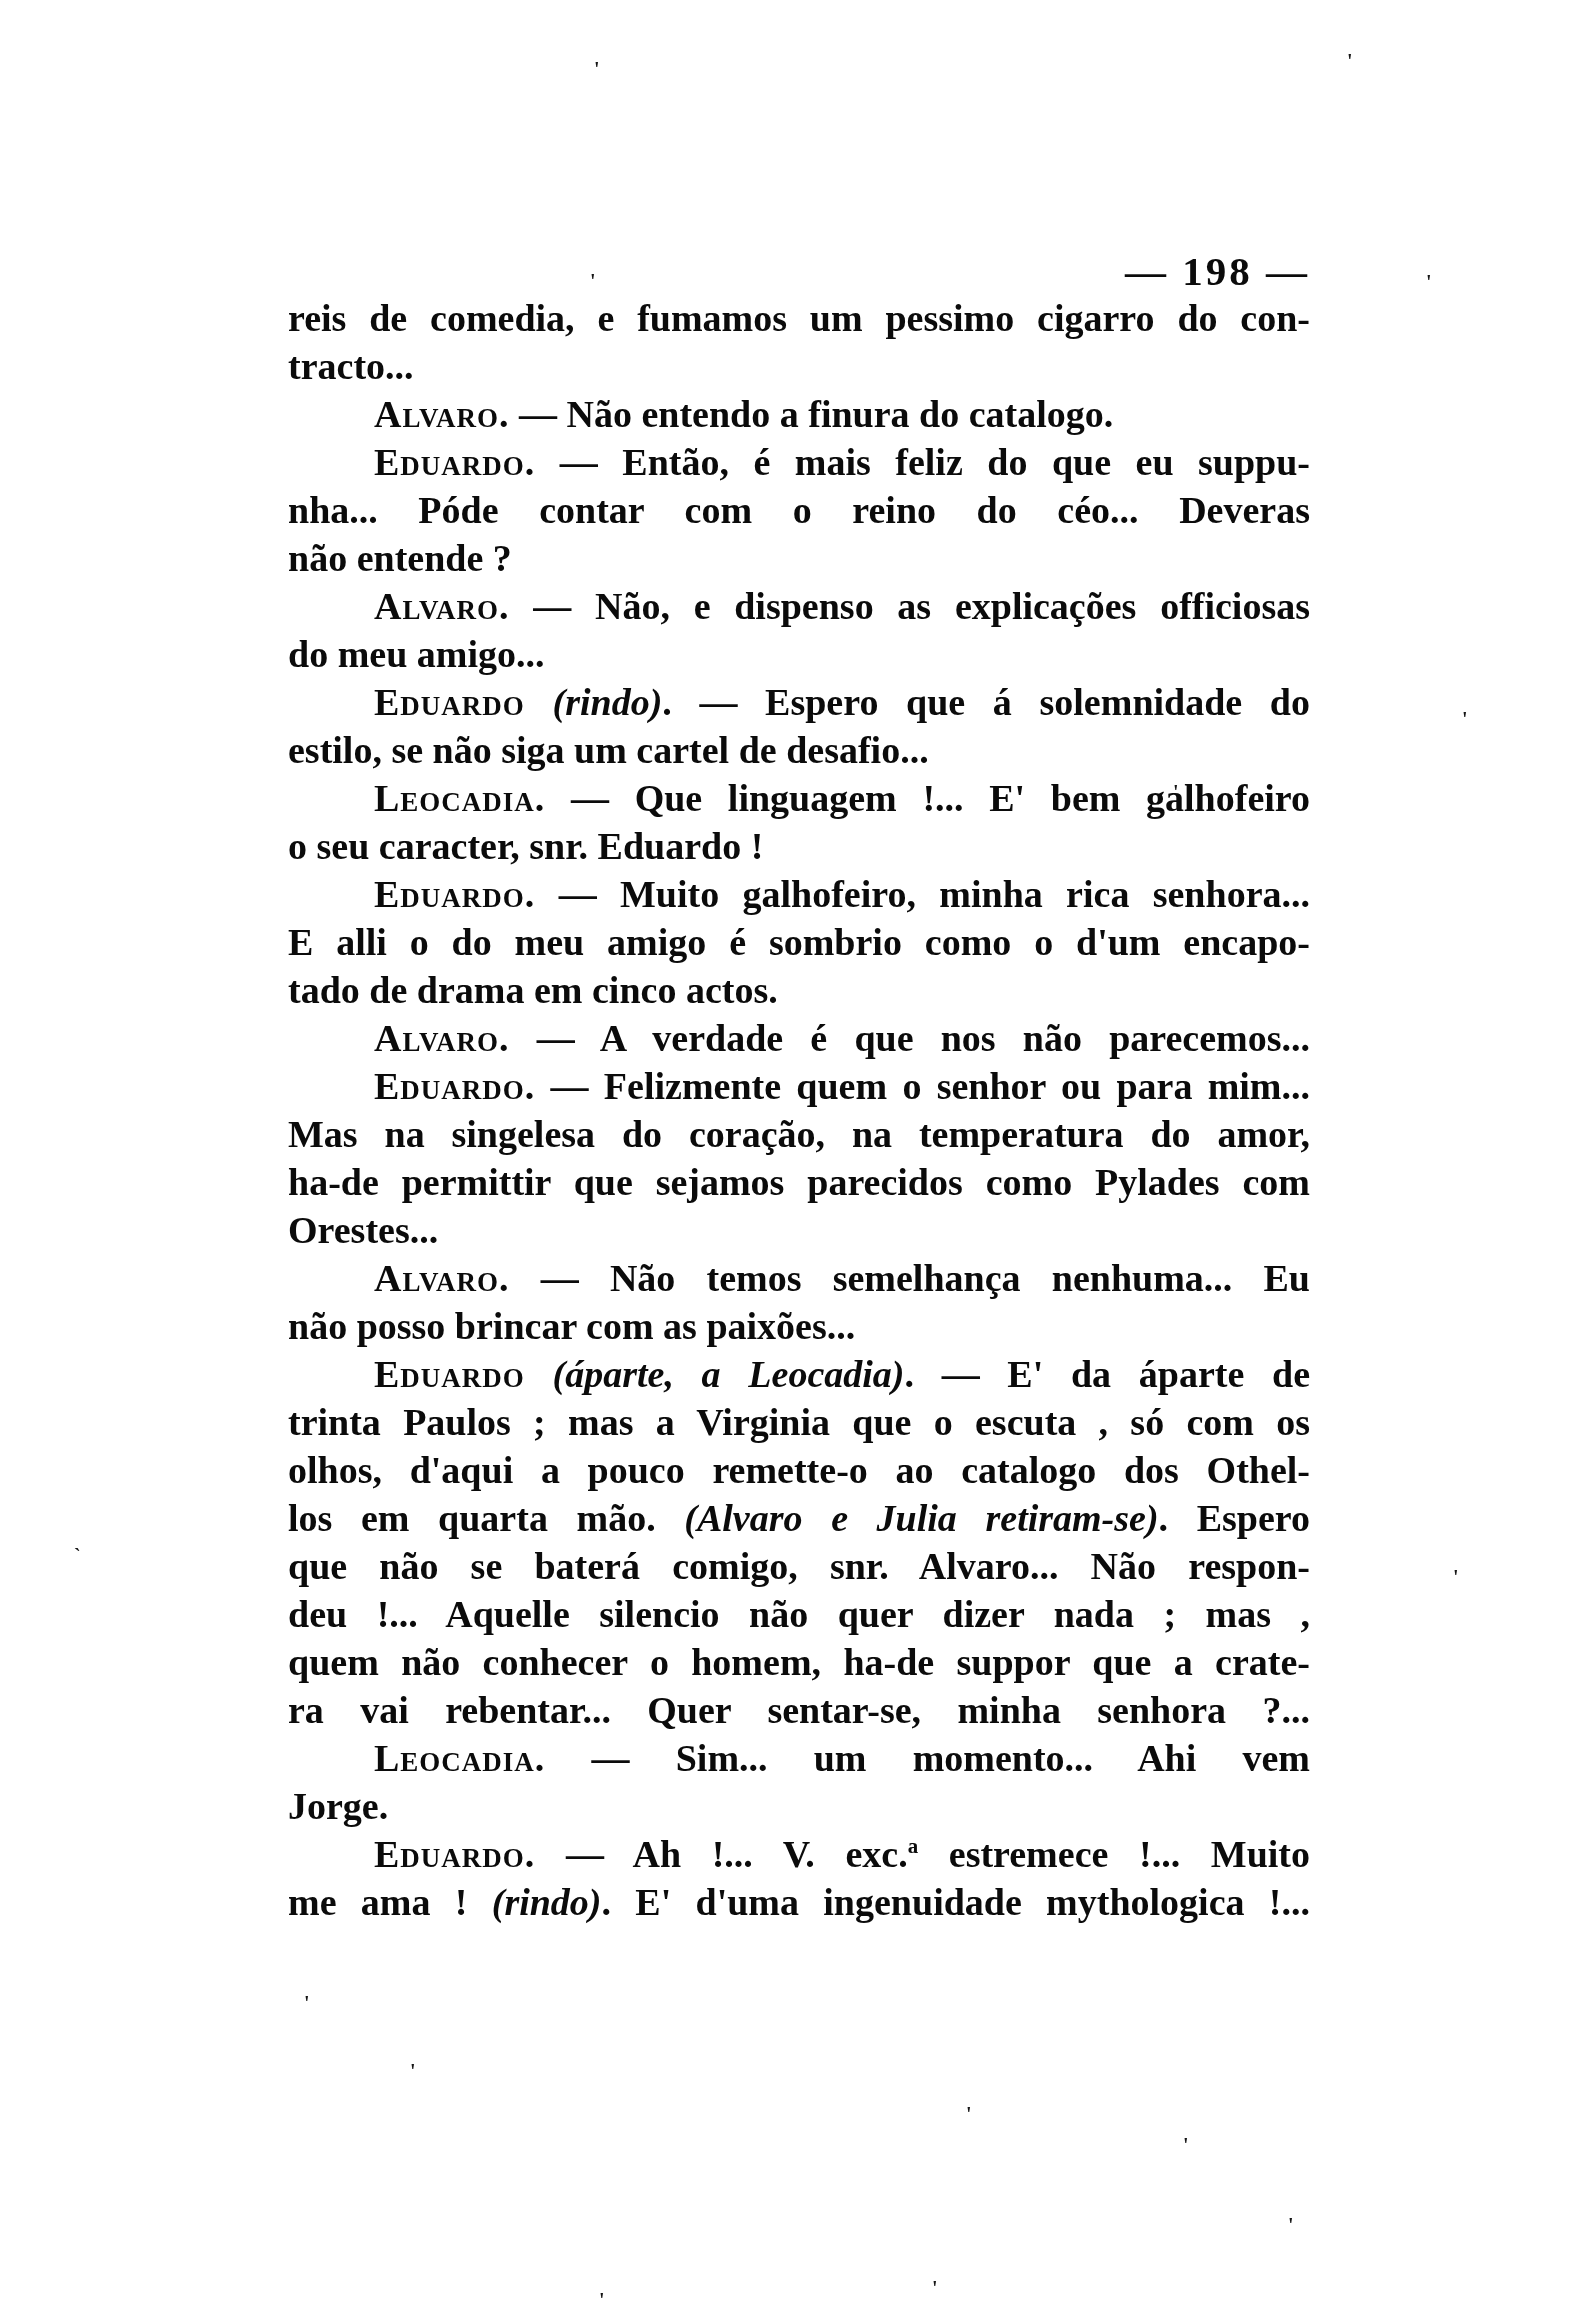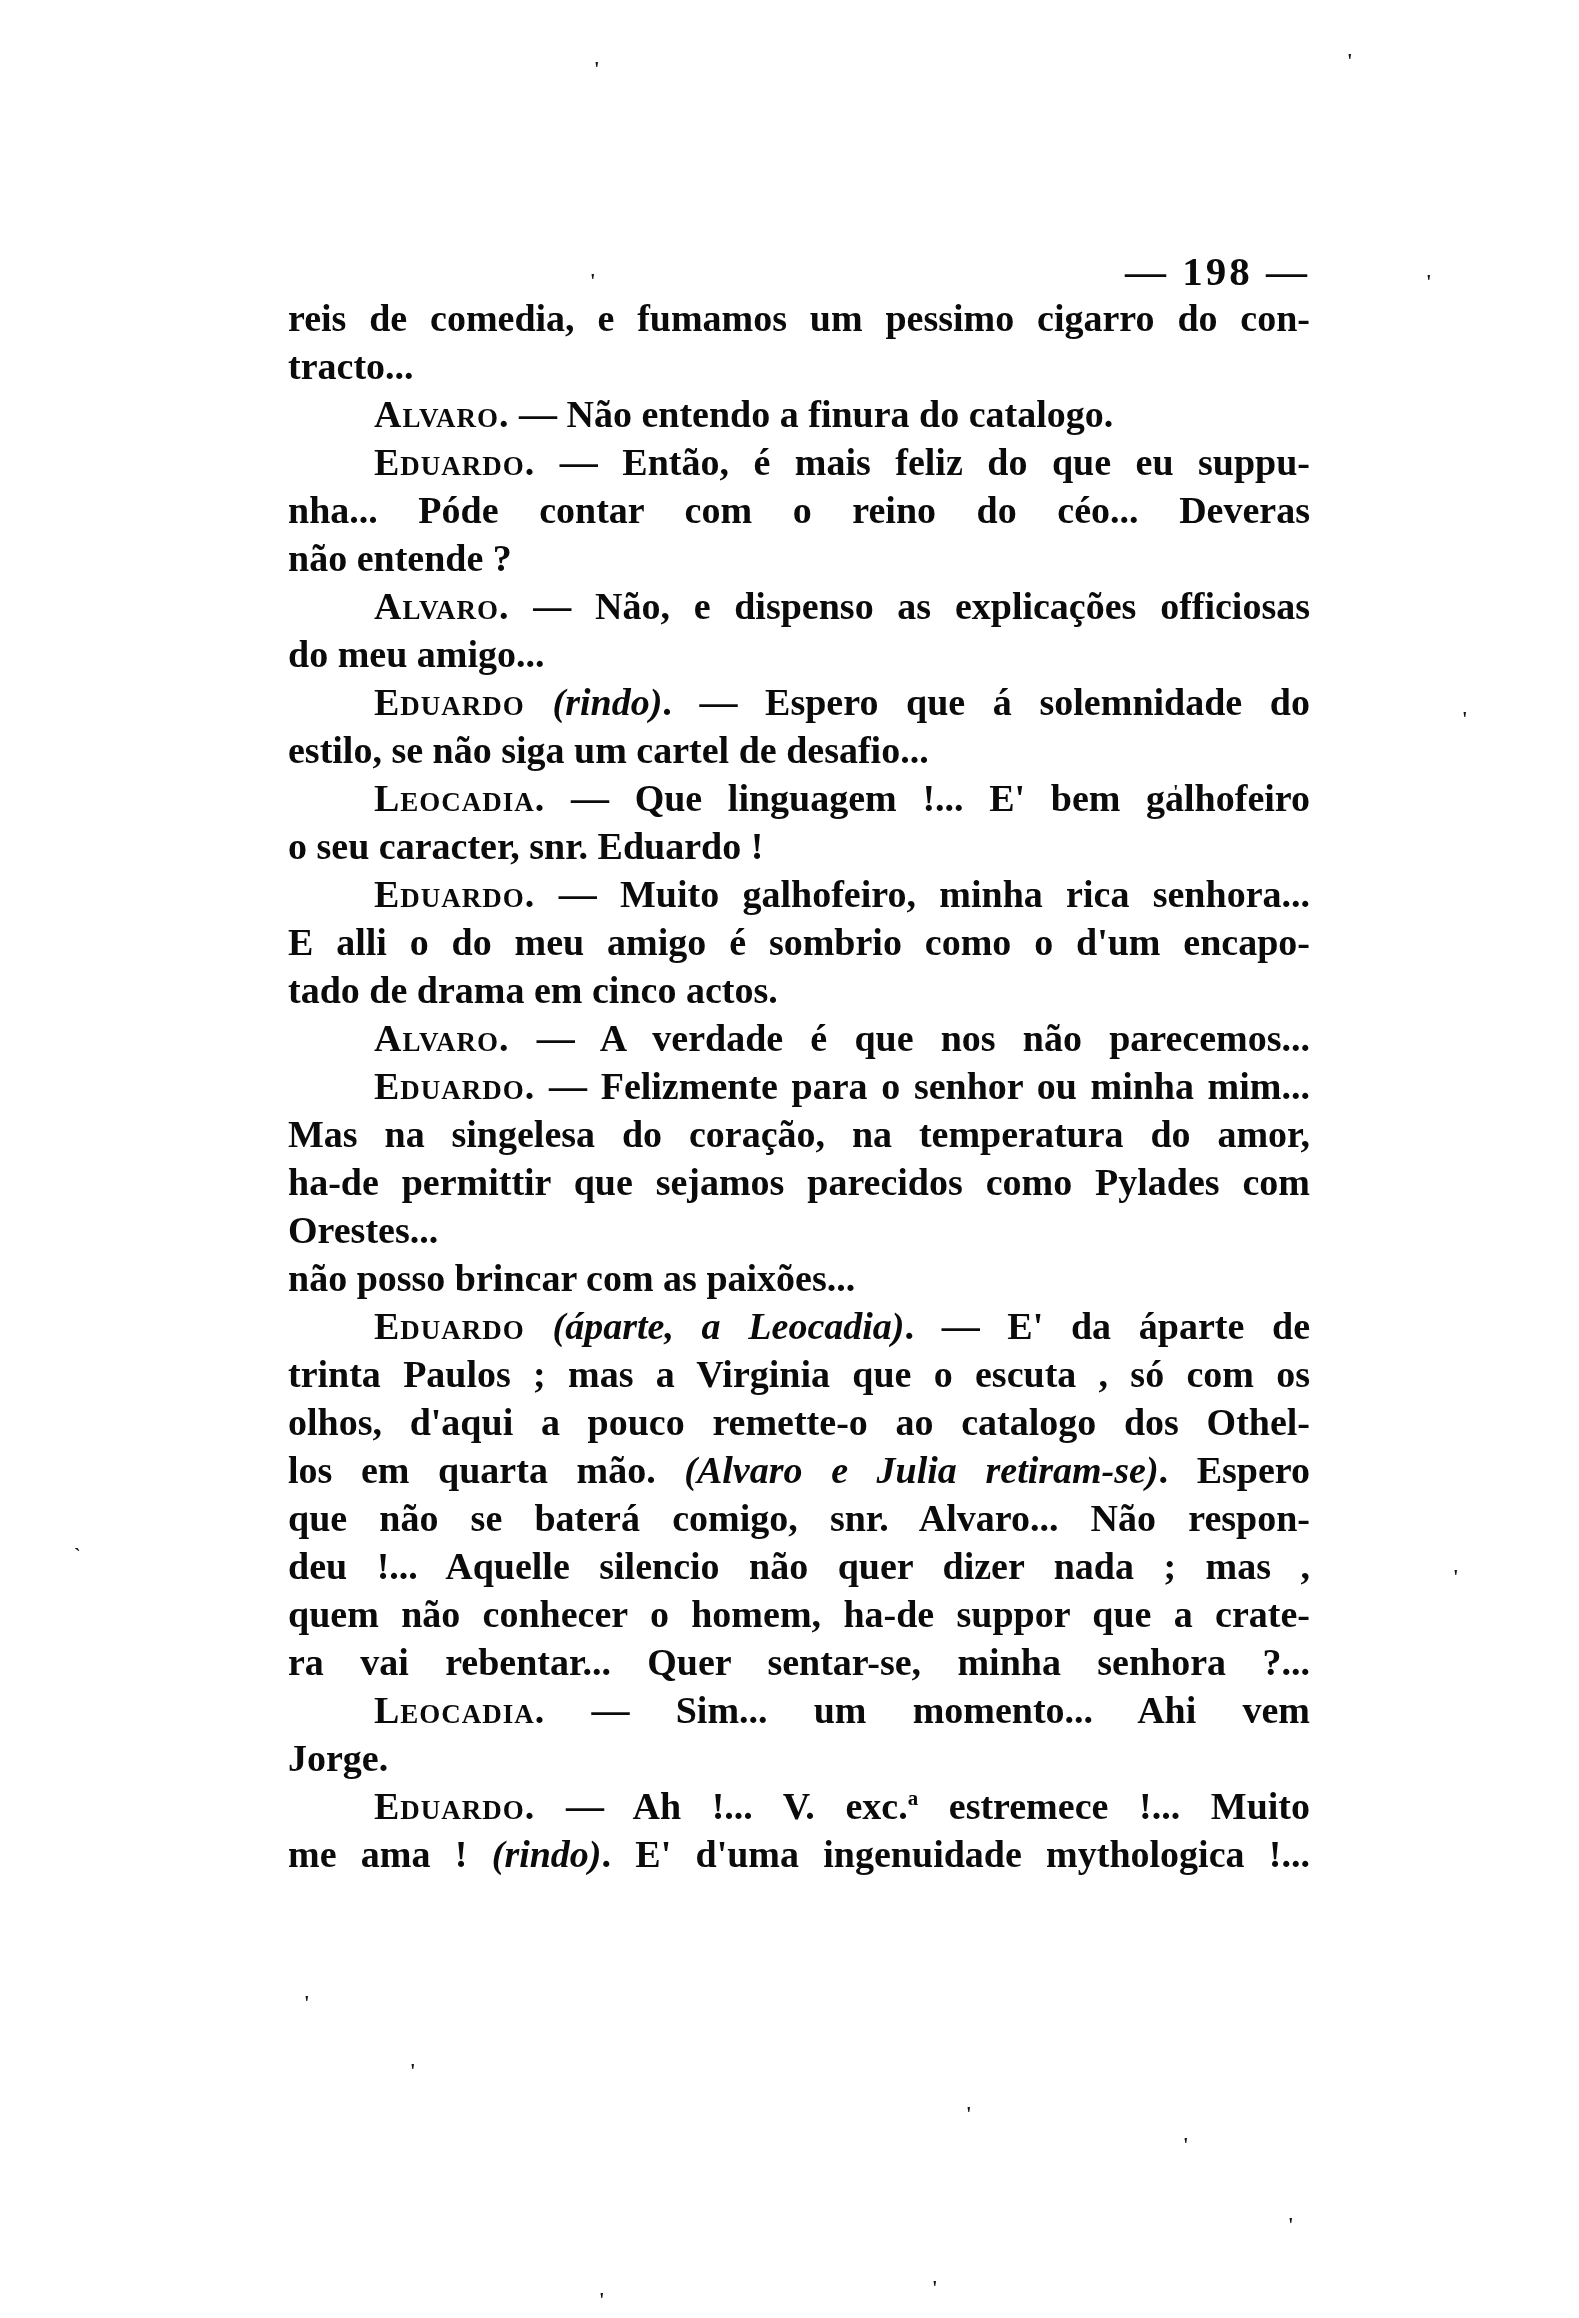--- a/index.html
+++ b/index.html
@@ -82,24 +82,25 @@
       <div class="line just ind"><span class="seg sc">Alvaro.</span><span class="seg"> — Não, e dispenso as explicações officiosas</span></div>
       <div class="line nojust"><span class="seg">do meu amigo...</span></div>
       <div class="line just ind"><span class="seg sc">Eduardo</span><span class="seg"> </span><span class="seg it">(rindo)</span><span class="seg">. — Espero que á solemnidade do</span></div>
       <div class="line nojust"><span class="seg">estilo, se não siga um cartel de desafio...</span></div>
       <div class="line just ind"><span class="seg sc">Leocadia.</span><span class="seg"> — Que linguagem !... E' bem galhofeiro</span></div>
       <div class="line nojust"><span class="seg">o seu caracter, snr. Eduardo !</span></div>
       <div class="line just ind"><span class="seg sc">Eduardo.</span><span class="seg"> — Muito galhofeiro, minha rica senhora...</span></div>
       <div class="line just"><span class="seg">E alli o do meu amigo é sombrio como o d'um encapo-</span></div>
       <div class="line nojust"><span class="seg">tado de drama em cinco actos.</span></div>
       <div class="line just ind"><span class="seg sc">Alvaro.</span><span class="seg"> — A verdade é que nos não parecemos...</span></div>
-      <div class="line just ind"><span class="seg sc">Eduardo.</span><span class="seg"> — Felizmente para o senhor ou minha mim...</span></div>
+      <div class="line just ind"><span class="seg sc">Eduardo.</span><span class="seg"> — Felizmente quem o senhor ou para mim...</span></div>
       <div class="line just"><span class="seg">Mas na singelesa do coração, na temperatura do amor,</span></div>
       <div class="line just"><span class="seg">ha-de permittir que sejamos parecidos como Pylades com</span></div>
       <div class="line nojust"><span class="seg">Orestes...</span></div>
+      <div class="line just ind"><span class="seg sc">Alvaro.</span><span class="seg"> — Não temos semelhança nenhuma... Eu</span></div>
       <div class="line nojust"><span class="seg">não posso brincar com as paixões...</span></div>
       <div class="line just ind"><span class="seg sc">Eduardo</span><span class="seg"> </span><span class="seg it">(áparte, a Leocadia)</span><span class="seg">. — E' da áparte de</span></div>
       <div class="line just"><span class="seg">trinta Paulos ; mas a Virginia que o escuta , só com os</span></div>
       <div class="line just"><span class="seg">olhos, d'aqui a pouco remette-o ao catalogo dos Othel-</span></div>
       <div class="line just"><span class="seg">los em quarta mão. </span><span class="seg it">(Alvaro e Julia retiram-se)</span><span class="seg">. Espero</span></div>
       <div class="line just"><span class="seg">que não se baterá comigo, snr. Alvaro... Não respon-</span></div>
       <div class="line just"><span class="seg">deu !... Aquelle silencio não quer dizer nada ; mas ,</span></div>
       <div class="line just"><span class="seg">quem não conhecer o homem, ha-de suppor que a crate-</span></div>
       <div class="line just"><span class="seg">ra vai rebentar... Quer sentar-se, minha senhora ?...</span></div>
       <div class="line just ind"><span class="seg sc">Leocadia.</span><span class="seg"> — Sim... um momento... Ahi vem</span></div>

